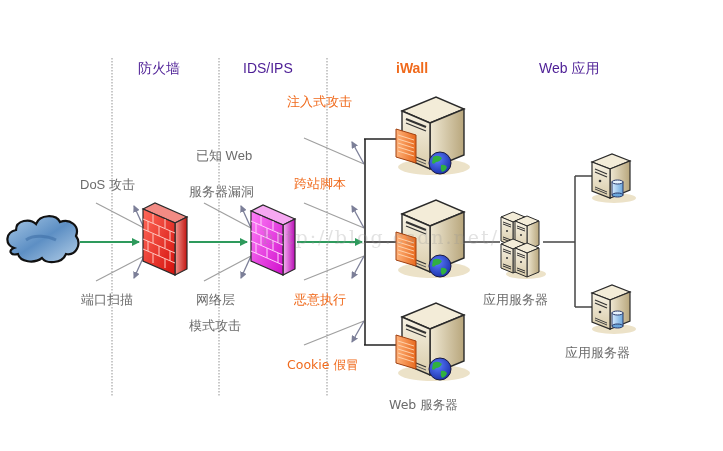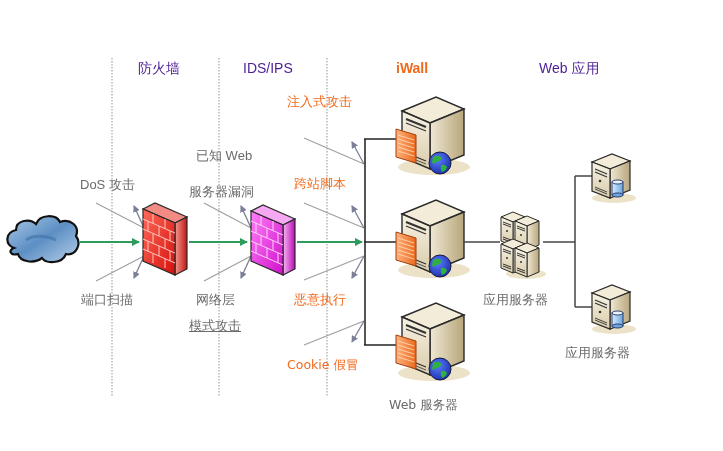--- a/index.html
+++ b/index.html
@@ -198,27 +198,28 @@
   <div class="lbl hdr serif" style="left:539px;top:60px;">Web 应用</div>
 
   
   <div class="lbl serif" style="left:80px;top:177px;">DoS 攻击</div>
   <div class="lbl" style="left:81px;top:292px;">端口扫描</div>
 
   
   <div class="lbl serif" style="left:196px;top:148px;">已知 Web</div>
   <div class="lbl" style="left:189px;top:184px;">服务器漏洞</div>
   <div class="lbl" style="left:196px;top:292px;">网络层</div>
-  <div class="lbl" style="left:189px;top:318px;text-decoration:underline;">模式攻击</div>
+  <div class="lbl" style="left:189px;top:318px;">模式攻击</div>
 
   
   <div class="lbl orange" style="left:287px;top:94px;">注入式攻击</div>
   <div class="lbl orange" style="left:294px;top:176px;">跨站脚本</div>
   <div class="lbl orange" style="left:294px;top:292px;">恶意执行</div>
   <div class="lbl orange" style="left:287px;top:357px;font-size:12.5px;">Cookie 假冒</div>
 
   
   <div class="lbl" style="left:389px;top:397px;font-size:12.5px;">Web 服务器</div>
   <div class="lbl" style="left:483px;top:292px;">应用服务器</div>
   <div class="lbl" style="left:565px;top:345px;">应用服务器</div>
 
   
+  <div class="wm" style="left:262px;top:226px;">http://blog.csdn.net/</div>
 </div>
 
 </body></html>

